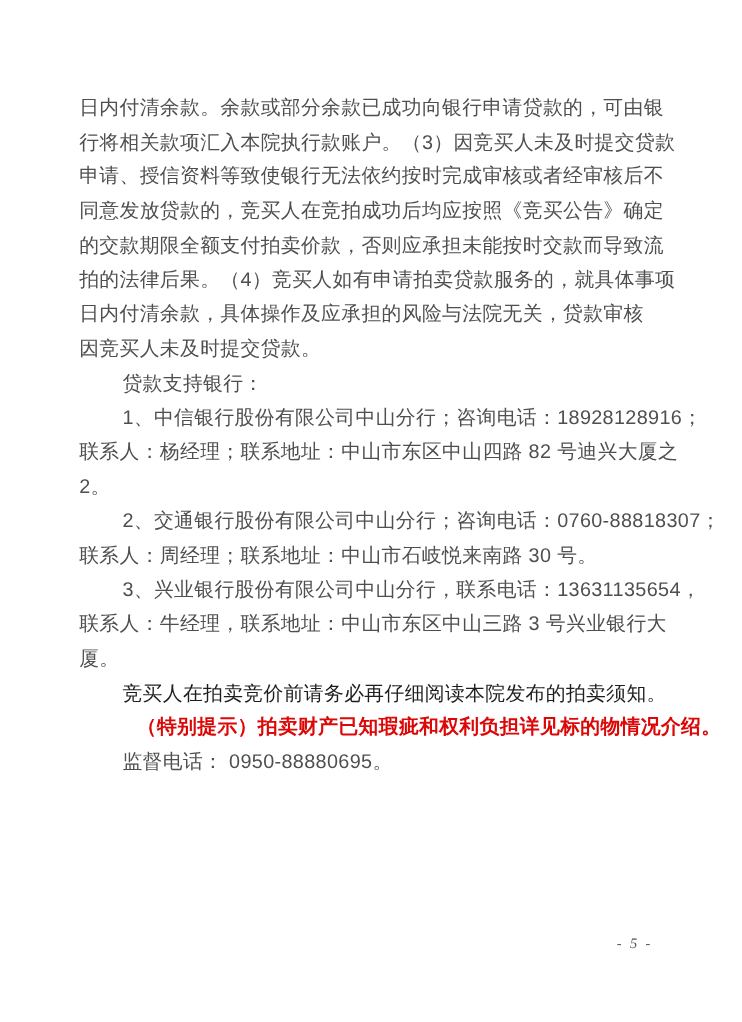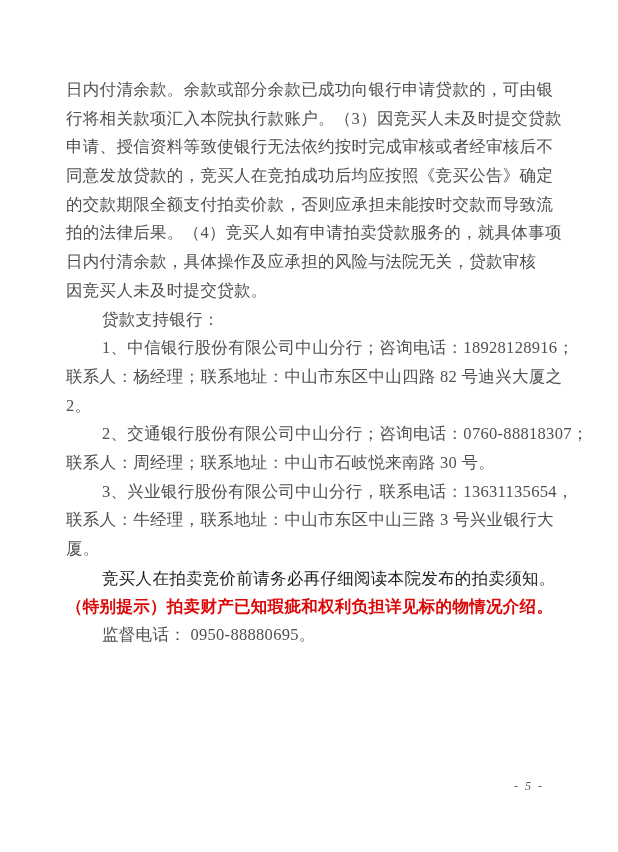--- a/index.html
+++ b/index.html
@@ -32,31 +32,32 @@
     line-height: 28.7px;
     font-size: 16.5px;
     letter-spacing: 0.3px;
     white-space: nowrap;
   }
   .line.indent {
     padding-left: 36px;
   }
   .seg-normal {
     color: var(--body-color, #4f4f51);
-    font-family: Liberation Serif, serif;
+    font-family: Liberation Sans, sans-serif;
   }
   .seg-bold {
     color: var(--bold-color, #1d1d1f);
     font-weight: normal;
     font-family: "Liberation Sans", "DejaVu Sans", sans-serif;
   }
   .seg-red {
     color: var(--red-color, #dc0707);
     font-weight: bold;
     font-family: "Liberation Sans", "DejaVu Sans", sans-serif;
+    margin-left: 48px;
   }
   .page-number {
     position: absolute;
     right: 74px;
     top: 779px;
     font-size: 12px;
     font-style: italic;
     letter-spacing: 2px;
     color: var(--pagenum-color, #55555a);
     font-family: "Liberation Serif", "DejaVu Serif", serif;

